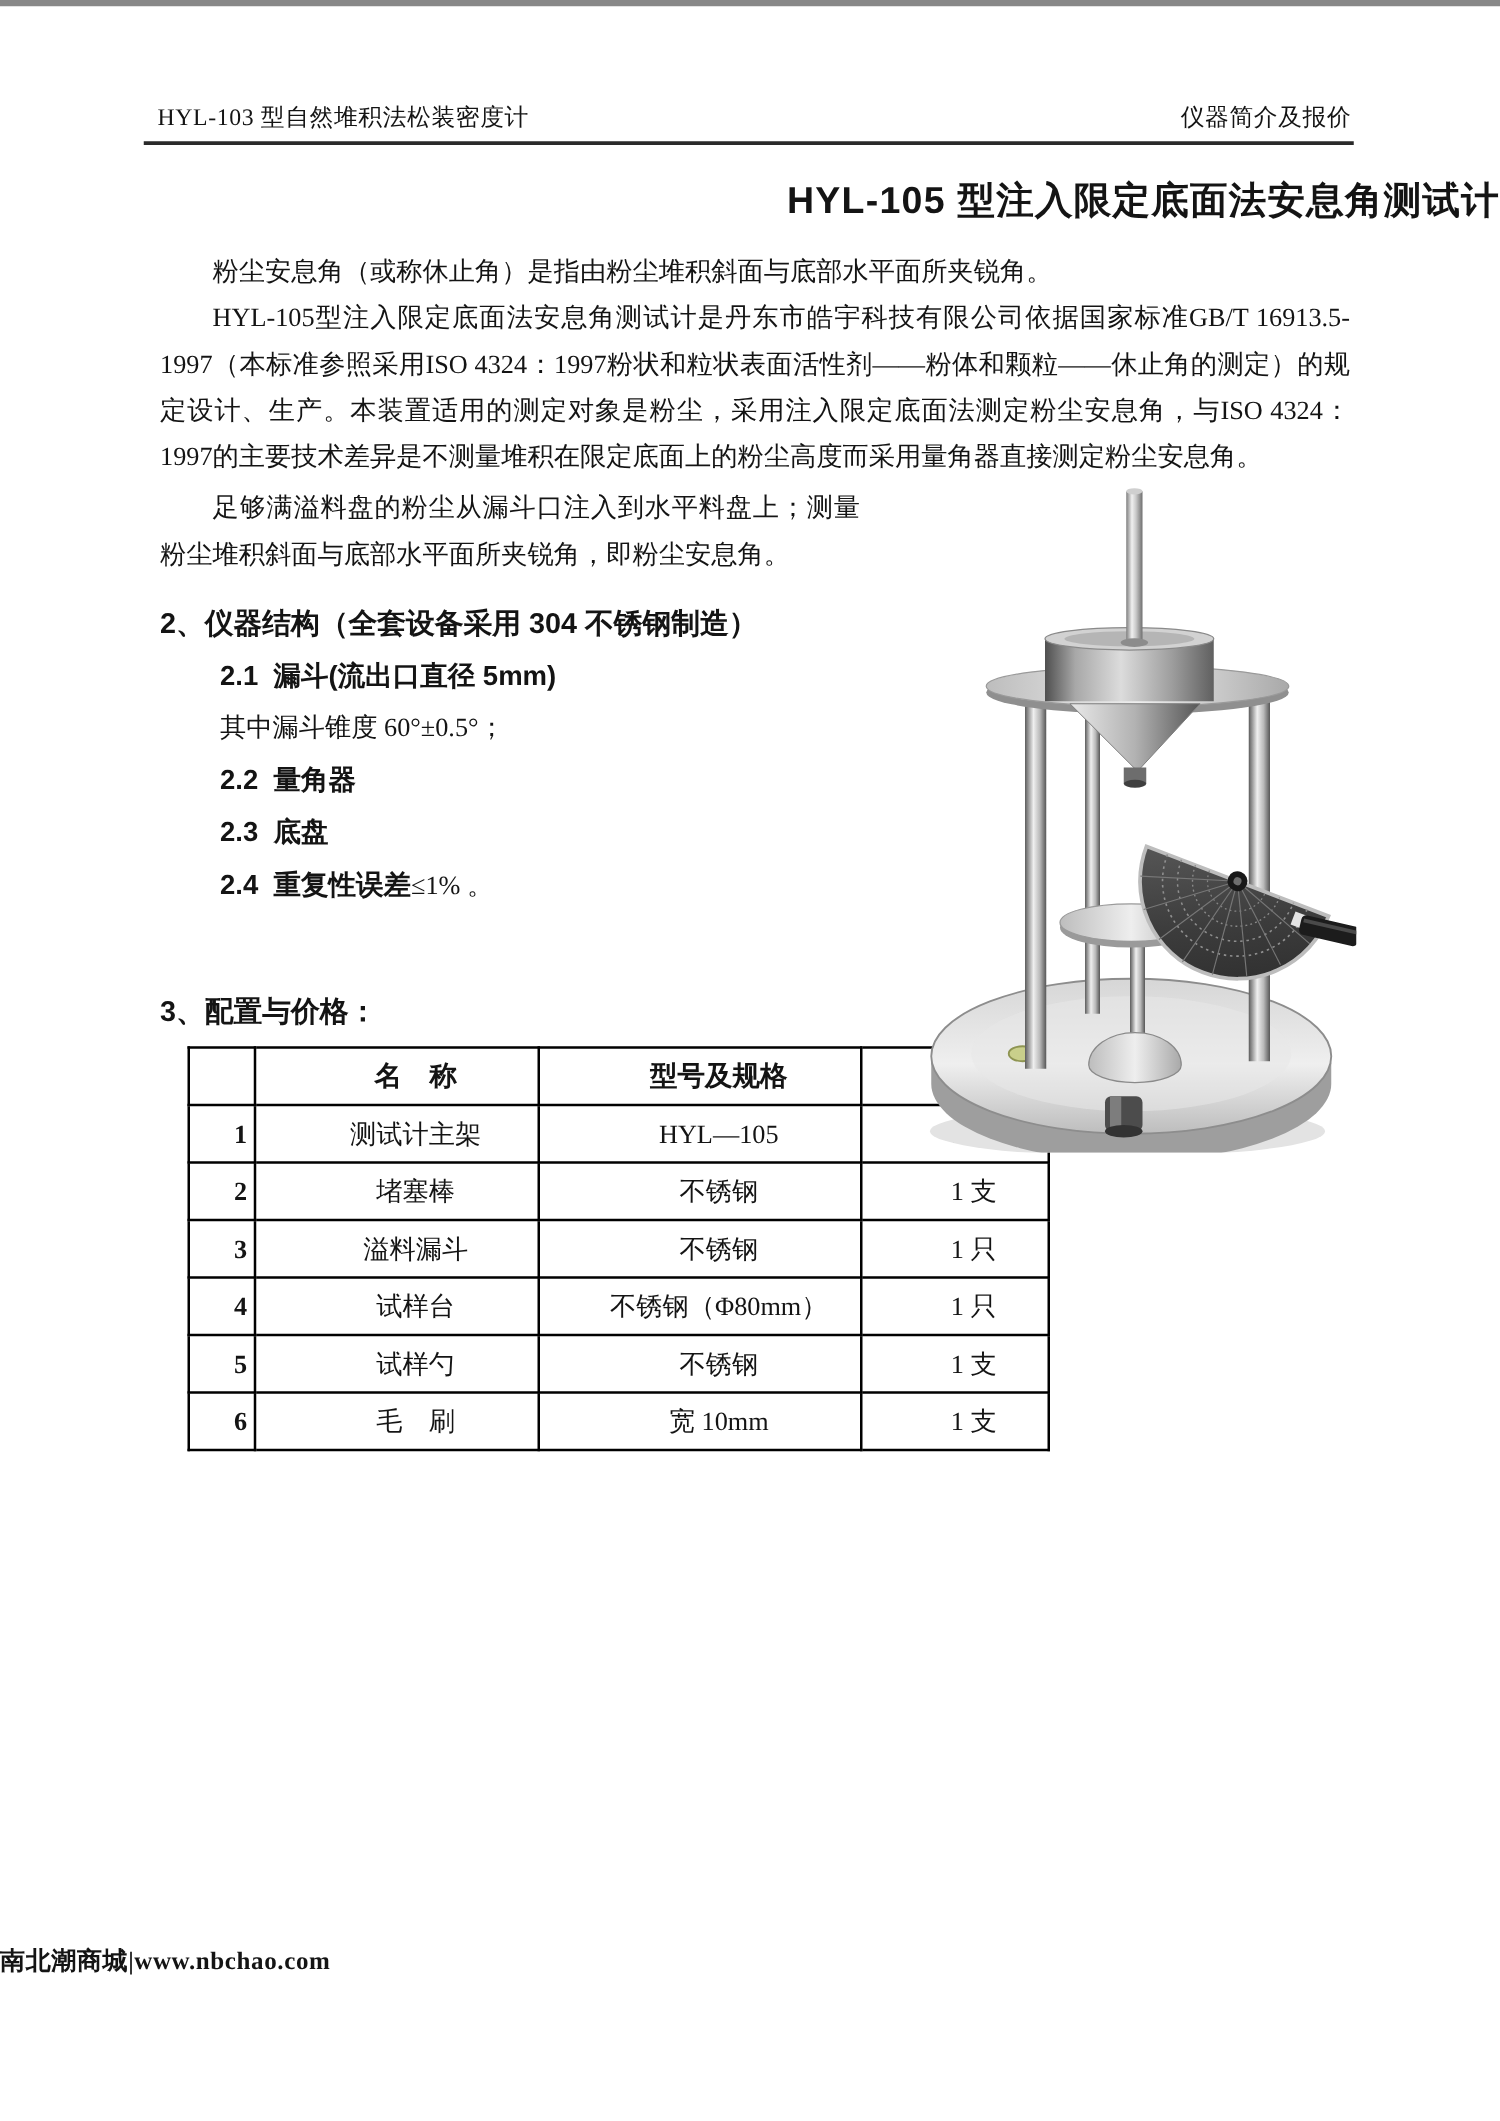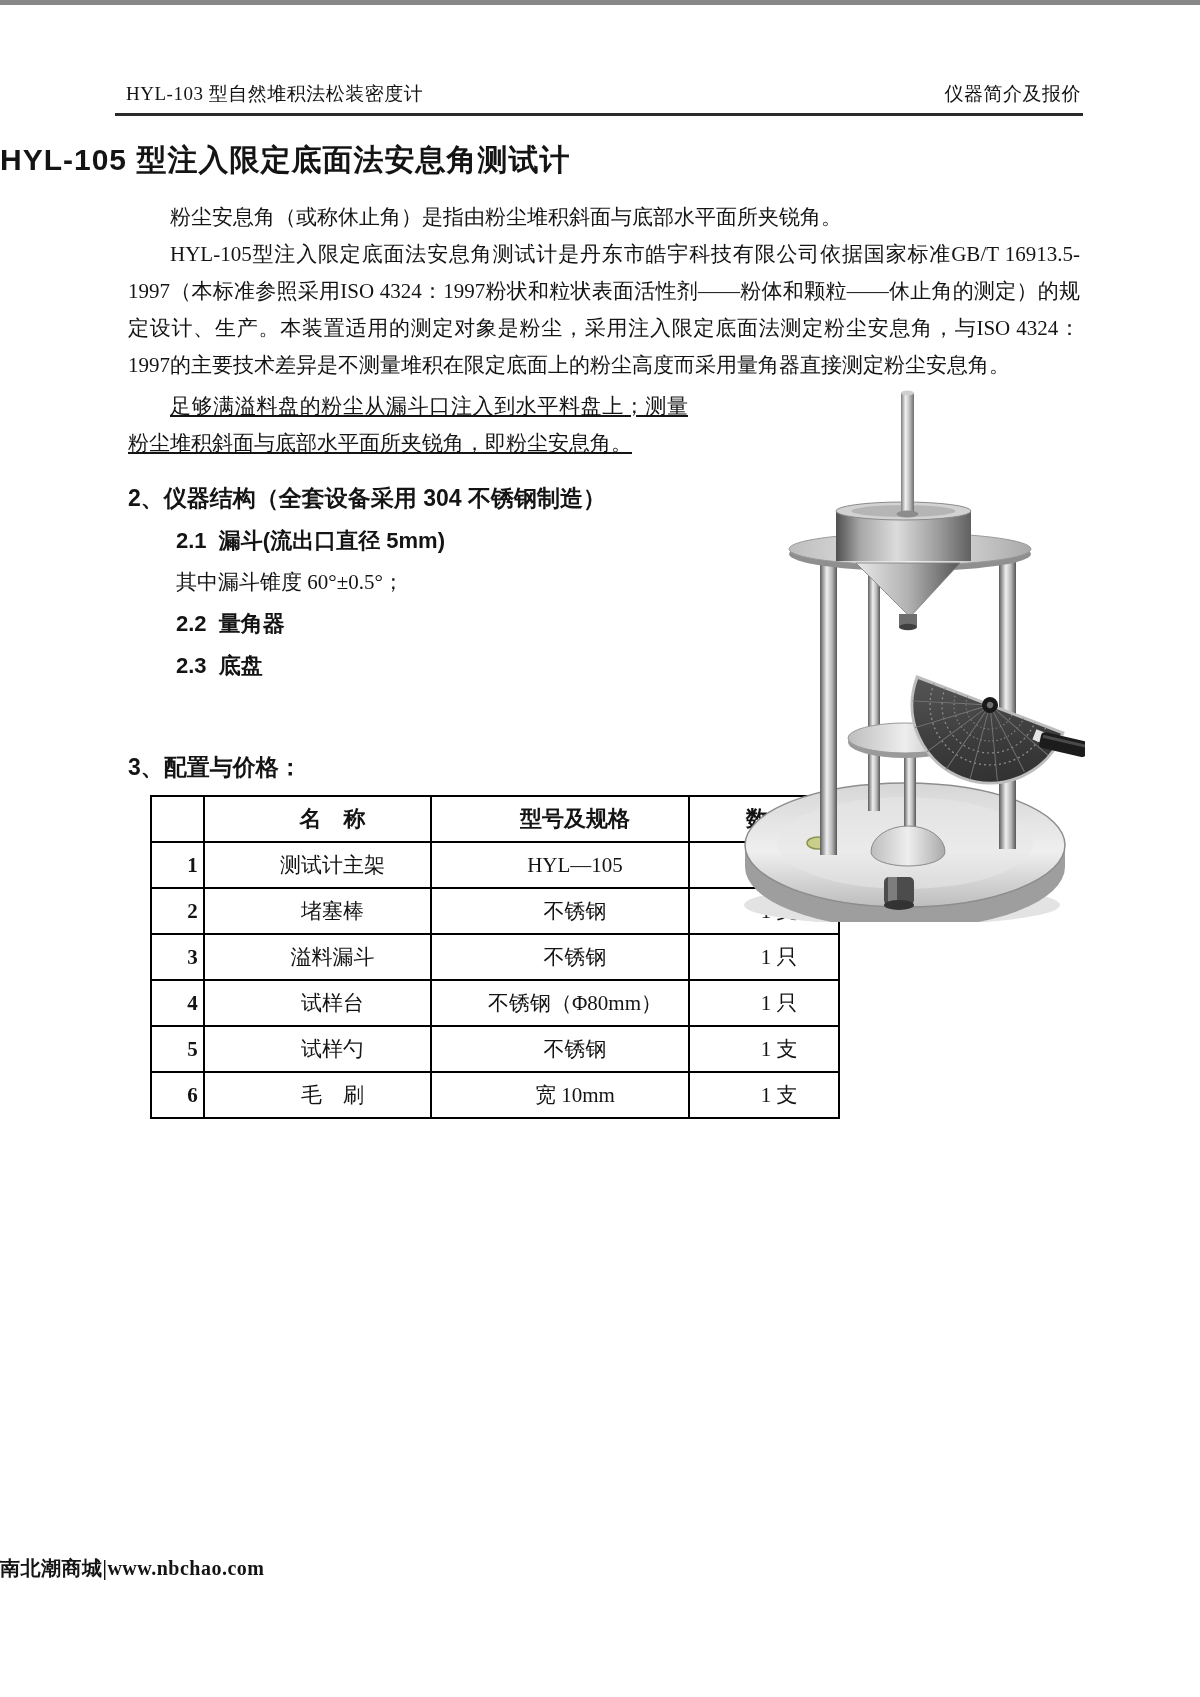--- a/index.html
+++ b/index.html
@@ -13,34 +13,34 @@
   .hdr {
     margin:0 117px 0 115px; padding-top:76px;
   }
   .hdr-row{
     display:flex; justify-content:space-between; align-items:flex-end;
     padding:0 2px 6px 11px; font-size:19px; letter-spacing:0.5px;
     border-bottom:3px solid #2a2a2a;
   }
   
   .title {
-    margin-top:24px; text-align:left; font-size:30px; font-weight:bold;
+    margin-top:24px; text-align:right; font-size:30px; font-weight:bold;
     font-family:"Liberation Sans","DejaVu Sans",sans-serif; letter-spacing:1px;
   }
   .content { margin:0 120px 0 128px; }
   .content p.body {
     font-size:21px; line-height:37px; text-align:justify; text-indent:2em;
   }
   p.intro1 { margin-top:18px; }
   .sec-h {
     font-family:"Liberation Sans","DejaVu Sans",sans-serif;
     font-weight:bold; font-size:23px; line-height:32px;
   }
   .sec1-h { margin-top:8px; }
-  .sec1-body { width:560px; margin-top:4px;text-decoration:underline; }
+  .sec1-body { width:560px; margin-top:4px; }
   .sec2-h { margin-top:20px; }
   .s2i { margin-left:48px; }
   .s2i .s2i-h {
     font-family:"Liberation Sans","DejaVu Sans",sans-serif;
     font-weight:bold; font-size:22px; line-height:30px; margin-top:12px;
   }
   .s2i .s2i-b { font-size:21px; line-height:29px; margin-top:12px; }
   .s2i .s2i-b.inline-normal { display:inline; margin:0; }
   .sec3-h { margin-top:70px; }
   
@@ -99,20 +99,25 @@
         <span>2.2</span>&nbsp;&nbsp;<span>量角器</span>
       </div>
     </div>
 
     <div class="s2i">
       <div class="s2i-h">
         <span>2.3</span>&nbsp;&nbsp;<span>底盘</span>
       </div>
     </div>
 
+    <div class="s2i">
+      <div class="s2i-h">
+        <span>2.4</span>&nbsp;&nbsp;<span>重复性误差</span><span class="s2i-b inline-normal" style="font-weight:normal;font-family:'Liberation Serif','DejaVu Serif',serif;">≤1% 。</span>
+      </div>
+    </div>
 
     <div class="sec-h sec3-h">3、配置与价格：</div>
 
     <table class="cfg">
       <colgroup>
           <col style="width:53px">
           <col style="width:227px">
           <col style="width:258px">
           <col style="width:150px">
         </colgroup>

